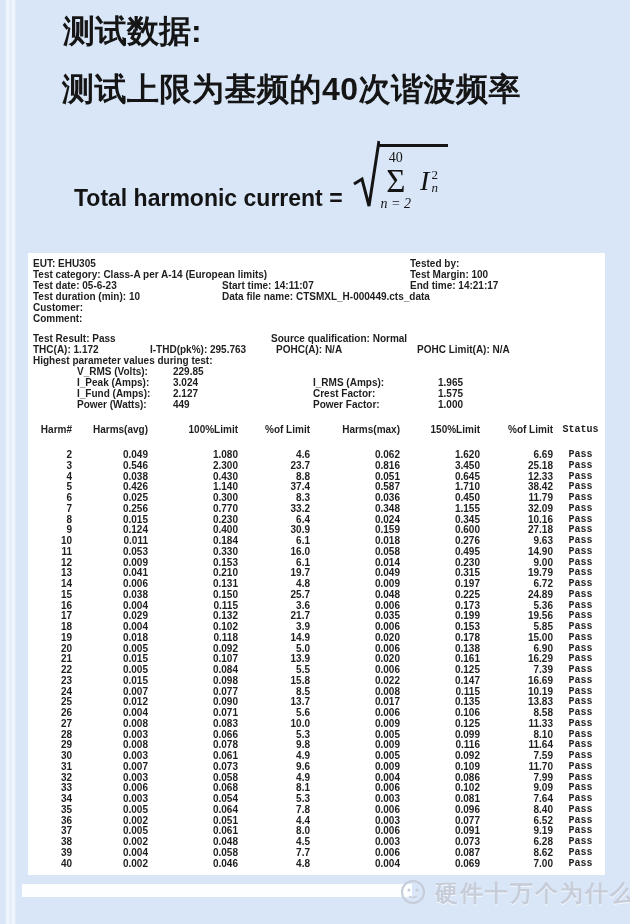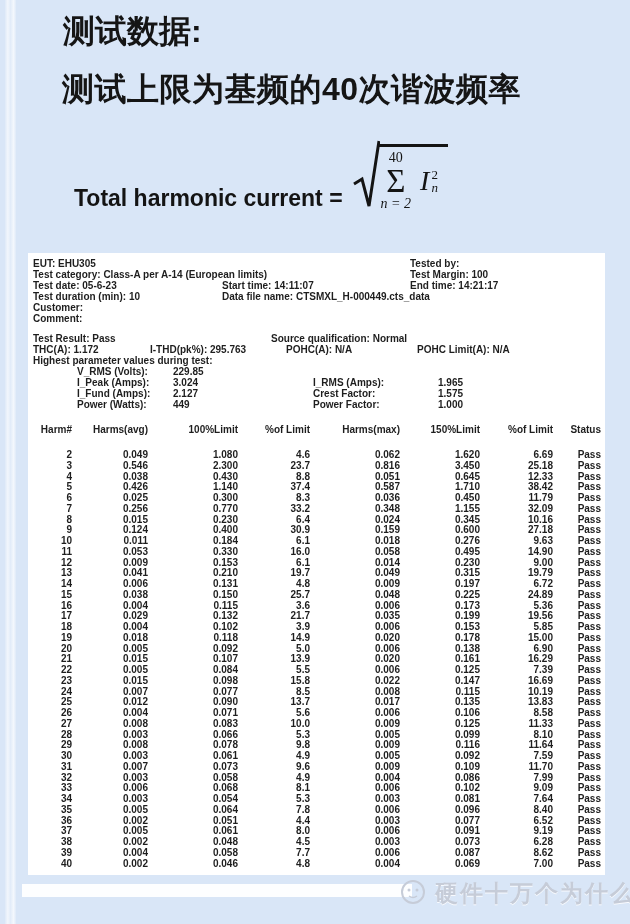--- a/index.html
+++ b/index.html
@@ -48,21 +48,21 @@
     padding:5px 0 0 5px;box-sizing:border-box;overflow:hidden;
   }
   .line{position:relative;height:11px;line-height:11px;white-space:nowrap;}
   .seg{position:absolute;top:0;white-space:nowrap;}
   .gap9{height:9px;} .gap14{height:14px;} .gap15{height:15px;}
 
   .thead,.trow{display:grid;grid-template-columns:39px 76px 90px 72px 90px 80px 73px 48px;width:568px;}
   .thead{height:11px;line-height:11px;}
   .trow{height:10.75px;line-height:10.75px;}
   .hcell,.cell{text-align:right;white-space:nowrap;overflow:visible;}
-  .hcell:last-child,.cell:last-child{text-align:right;padding-left:7px;}
+  .hcell:last-child,.cell:last-child{text-align:center;padding-left:7px;font-family:Liberation Mono, monospace;}
 
   .bottom-stripe{
     position:absolute;left:22px;top:884px;width:390px;height:13px;
     background:rgba(255,255,255,.93);
   }
   .watermark{
     position:absolute;left:398px;top:874px;height:38px;
     display:flex;align-items:center;gap:7px;
     color:#c6ccd8;
   }
@@ -131,21 +131,21 @@
 
   <div class="gap9"></div>
 
   <div class="line">
     <span class="seg" style="left:0">Test Result: Pass</span>
     <span class="seg" style="left:238px">Source qualification:  Normal</span>
   </div>
   <div class="line">
     <span class="seg" style="left:0">THC(A): 1.172</span>
     <span class="seg" style="left:117px">I-THD(pk%): 295.763</span>
-    <span class="seg" style="left:253px">POHC(A):  N/A</span>
+    <span class="seg" style="left:243px">POHC(A):  N/A</span>
     <span class="seg" style="left:384px">POHC Limit(A):  N/A</span>
   </div>
   <div class="line">
     <span class="seg" style="left:0">Highest parameter values during test:</span>
   </div>
   <div class="line">
     <span class="seg" style="left:44px">V_RMS (Volts):</span>
     <span class="seg" style="left:140px">229.85</span>
   </div>
   <div class="line">

